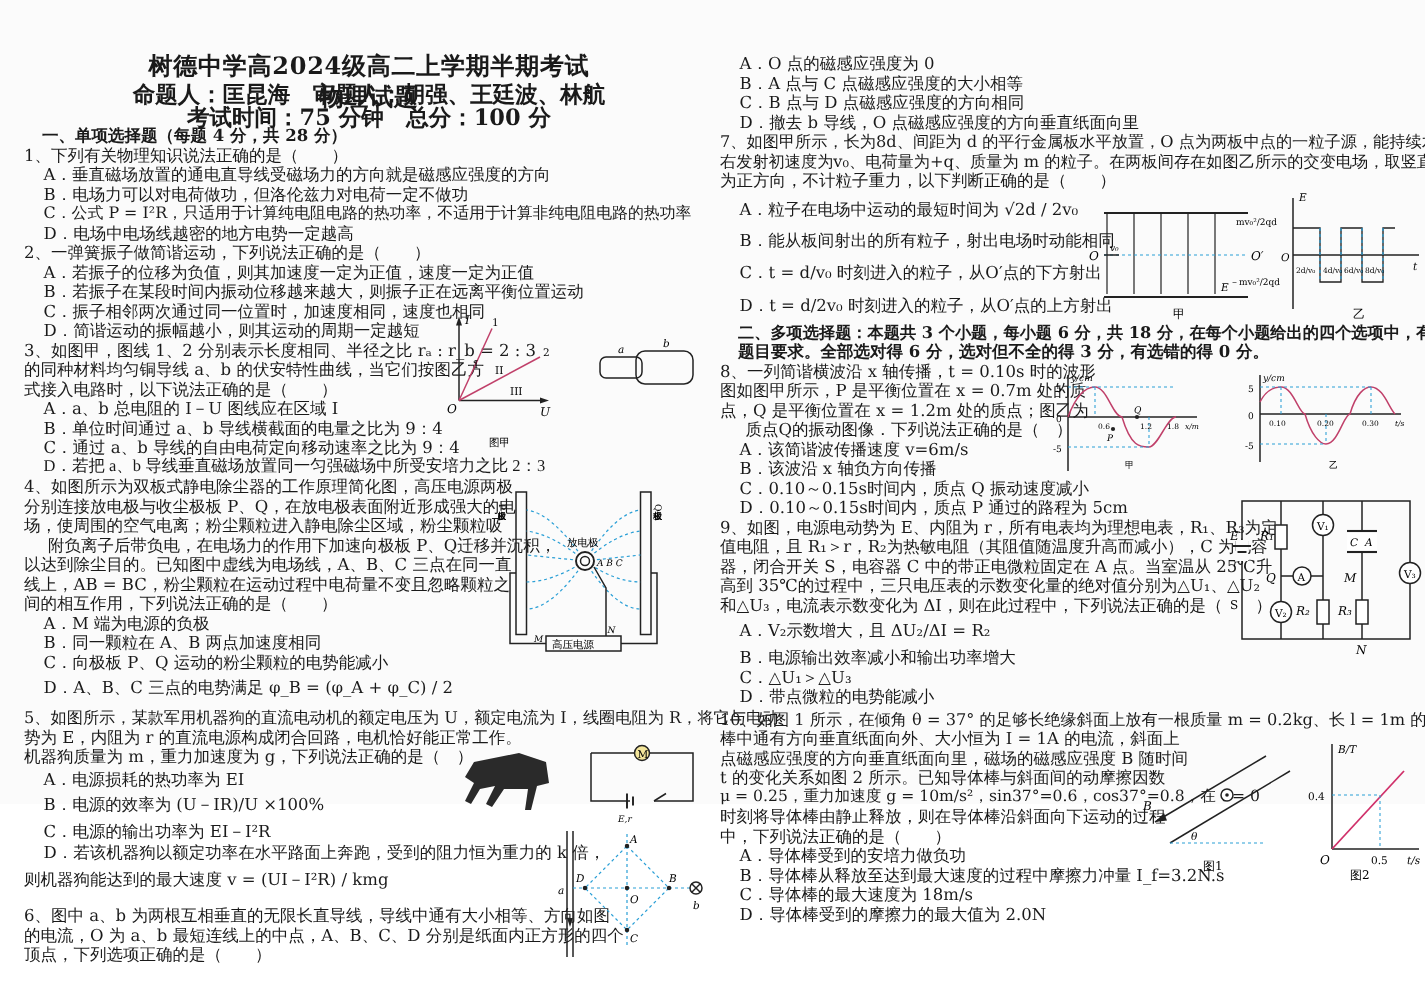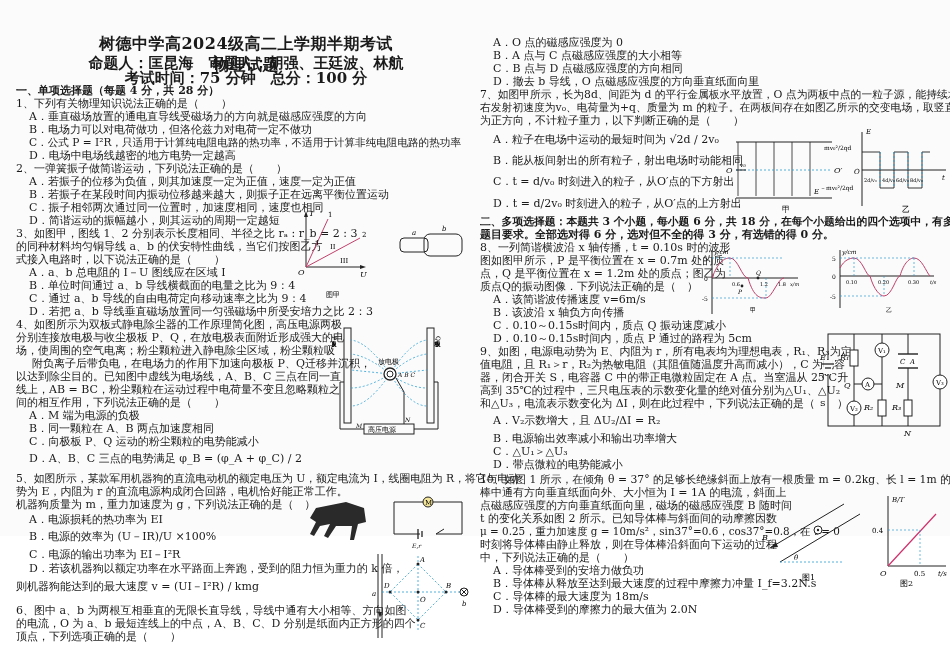--- a/index.html
+++ b/index.html
@@ -6,21 +6,21 @@
   body{width:950px;height:672px;overflow:hidden;position:relative;
        font-family:"DejaVu Serif","Liberation Serif",serif;color:#1a1a1a;}
   .page{position:absolute;left:0;top:0;width:950px;height:536px;background:#fbfbfb;}
   .col{position:absolute;top:0;}
   .colL{left:16px;width:460px;}
   .colR{left:480px;width:462px;}
   .title{position:absolute;left:90px;top:38px;width:300px;text-align:center;
          font-size:16px;font-weight:bold;letter-spacing:0.5px;}
   .sub{position:absolute;width:460px;text-align:center;font-size:15px;font-weight:bold;left:0;}
   .line{position:absolute;font-size:11px;line-height:13px;white-space:nowrap;}
-  .b{font-weight:bold;}
+  .b{font-weight:bold;margin-left:12px;}
   .ind{padding-left:13px;}
   .fig{position:absolute;}
   svg text{font-family:"DejaVu Serif","Liberation Serif",serif;}
 </style>
 </head>
 <body>
 
 <div class="page">
 
   <div class="col colL">
@@ -41,21 +41,21 @@
     <div class="line ind" style="top:188px;">B．若振子在某段时间内振动位移越来越大，则振子正在远离平衡位置运动</div>
     <div class="line ind" style="top:201px;">C．振子相邻两次通过同一位置时，加速度相同，速度也相同</div>
     <div class="line ind" style="top:214px;">D．简谐运动的振幅越小，则其运动的周期一定越短</div>
 
     <div class="line" style="top:227px;">3、如图甲，图线 1、2 分别表示长度相同、半径之比 rₐ : r_b = 2 : 3</div>
     <div class="line" style="top:240px;">的同种材料均匀铜导线 a、b 的伏安特性曲线，当它们按图乙方</div>
     <div class="line" style="top:253px;">式接入电路时，以下说法正确的是（　　）</div>
     <div class="line ind" style="top:266px;">A．a、b 总电阻的 I－U 图线应在区域 I</div>
     <div class="line ind" style="top:279px;">B．单位时间通过 a、b 导线横截面的电量之比为 9：4</div>
     <div class="line ind" style="top:292px;">C．通过 a、b 导线的自由电荷定向移动速率之比为 9：4</div>
-    <div class="line ind" style="top:305px;">D．若把 a、b 导线垂直磁场放置同一匀强磁场中所受安培力之比 2：3</div>
+    <div class="line ind" style="top:305px;font-family:Liberation Serif, serif;">D．若把 a、b 导线垂直磁场放置同一匀强磁场中所受安培力之比 2：3</div>
 
     <div class="line" style="top:318px;">4、如图所示为双板式静电除尘器的工作原理简化图，高压电源两极</div>
     <div class="line" style="top:331px;">分别连接放电极与收尘极板 P、Q，在放电极表面附近形成强大的电</div>
     <div class="line" style="top:344px;">场，使周围的空气电离；粉尘颗粒进入静电除尘区域，粉尘颗粒吸</div>
     <div class="line" style="top:357px;padding-left:16px;">附负离子后带负电，在电场力的作用下加速向极板 P、Q迁移并沉积，</div>
     <div class="line" style="top:370px;">以达到除尘目的。已知图中虚线为电场线，A、B、C 三点在同一直</div>
     <div class="line" style="top:383px;">线上，AB = BC，粉尘颗粒在运动过程中电荷量不变且忽略颗粒之</div>
     <div class="line" style="top:396px;">间的相互作用，下列说法正确的是（　　）</div>
     <div class="line ind" style="top:409px;">A．M 端为电源的负极</div>
     <div class="line ind" style="top:422px;">B．同一颗粒在 A、B 两点加速度相同</div>
@@ -179,21 +179,21 @@
     <div class="line ind" style="top:154px;">B．能从板间射出的所有粒子，射出电场时动能相同</div>
     <div class="line ind" style="top:175px;">C．t = d/v₀ 时刻进入的粒子，从O′点的下方射出</div>
     <div class="line ind" style="top:197px;">D．t = d/2v₀ 时刻进入的粒子，从O′点的上方射出</div>
 
     <div class="line b" style="top:215px;font-size:10.8px;">二、多项选择题：本题共 3 个小题，每小题 6 分，共 18 分，在每个小题给出的四个选项中，有多项符合</div>
     <div class="line b" style="top:228px;">题目要求。全部选对得 6 分，选对但不全的得 3 分，有选错的得 0 分。</div>
 
     <div class="line" style="top:241px;">8、一列简谐横波沿 x 轴传播，t = 0.10s 时的波形</div>
     <div class="line" style="top:254px;">图如图甲所示，P 是平衡位置在 x = 0.7m 处的质</div>
     <div class="line" style="top:267px;">点，Q 是平衡位置在 x = 1.2m 处的质点；图乙为</div>
-    <div class="line" style="top:280px;">质点Q的振动图像．下列说法正确的是（　）</div>
+    <div class="line" style="top:280px;margin-left:17px;">质点Q的振动图像．下列说法正确的是（　）</div>
     <div class="line ind" style="top:293px;">A．该简谐波传播速度 v=6m/s</div>
     <div class="line ind" style="top:306px;">B．该波沿 x 轴负方向传播</div>
     <div class="line ind" style="top:319px;">C．0.10～0.15s时间内，质点 Q 振动速度减小</div>
     <div class="line ind" style="top:332px;">D．0.10～0.15s时间内，质点 P 通过的路程为 5cm</div>
 
     <div class="line" style="top:345px;">9、如图，电源电动势为 E、内阻为 r，所有电表均为理想电表，R₁、R₃为定</div>
     <div class="line" style="top:358px;">值电阻，且 R₁＞r，R₂为热敏电阻（其阻值随温度升高而减小），C 为电容</div>
     <div class="line" style="top:371px;">器，闭合开关 S，电容器 C 中的带正电微粒固定在 A 点。当室温从 25℃升</div>
     <div class="line" style="top:384px;">高到 35℃的过程中，三只电压表的示数变化量的绝对值分别为△U₁、△U₂</div>
     <div class="line" style="top:397px;">和△U₃，电流表示数变化为 ΔI，则在此过程中，下列说法正确的是（　　）</div>

